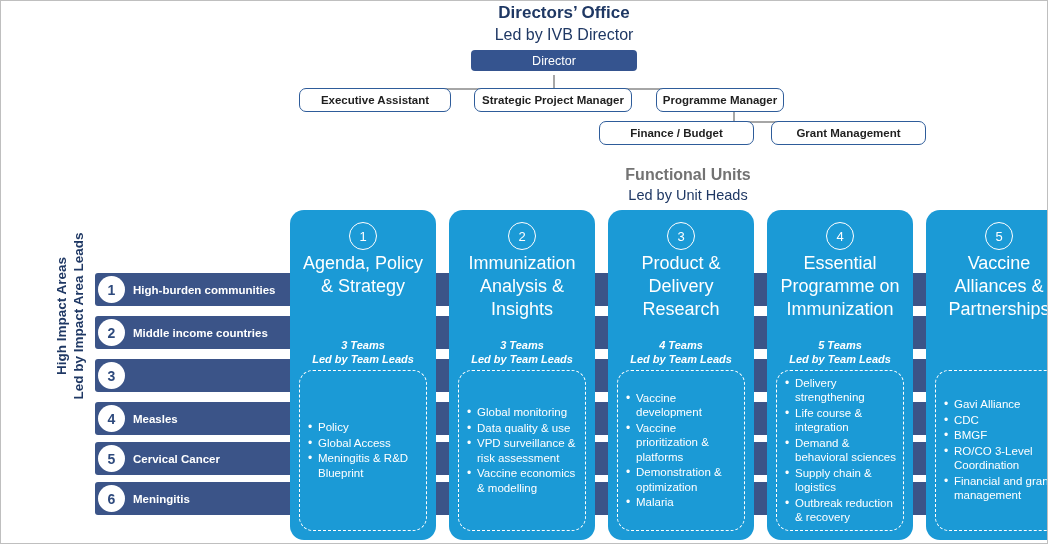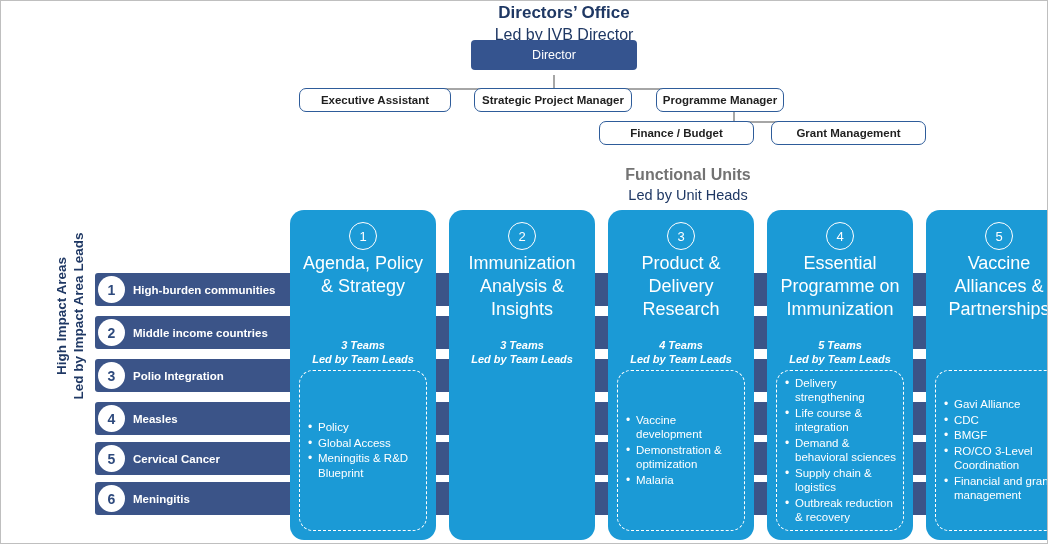--- a/index.html
+++ b/index.html
@@ -18,21 +18,21 @@
   
   .do-title{
     position:absolute;left:0;top:2px;width:1048px;text-align:center;
     font-size:17px;font-weight:bold;color:#1F3864;letter-spacing:0px;
   }
   .do-sub{
     position:absolute;left:0;top:25px;width:1048px;text-align:center;
     font-size:16px;font-weight:normal;color:#1F3864;
   }
   .director-box{
-    position:absolute;left:431px;top:39px;width:166px;height:30px;
+    position:absolute;left:431px;top:49px;width:166px;height:21px;
     background:#35548F;border-radius:4px;
     color:#ffffff;font-size:12.5px;
     display:flex;align-items:center;justify-content:center;
   }
   .wbox{
     position:absolute;height:24px;
     background:#ffffff;border:1.2px solid #2E5C9A;border-radius:7px;
     color:#1F1F1F;font-size:11.5px;font-weight:bold;
     display:flex;align-items:center;justify-content:center;
     box-sizing:border-box;
@@ -151,21 +151,20 @@
       <div class="bar" style="top: 272px; width: 980px;">
         <div class="num">1</div>
         <div class="txt">High-burden communities</div>
       </div>
       <div class="bar" style="top: 315px; width: 980px;">
         <div class="num">2</div>
         <div class="txt">Middle income countries</div>
       </div>
       <div class="bar" style="top: 358px; width: 980px;">
         <div class="num">3</div>
-        <div class="txt">Polio Integration</div>
       </div>
       <div class="bar" style="top: 401px; width: 980px;">
         <div class="num">4</div>
         <div class="txt">Measles</div>
       </div>
       <div class="bar" style="top: 441px; width: 980px;">
         <div class="num">5</div>
         <div class="txt">Cervical Cancer</div>
       </div>
       <div class="bar" style="top: 481px; width: 980px;">
@@ -195,31 +194,40 @@
           </ul>
         </div>
       </div>
       <div class="col" style="left: 409px;">
         <div class="badge">2</div>
         <div class="ctitle">Immunization Analysis &amp; Insights</div>
         <div class="teams">
           <div>3 Teams</div>
           <div>Led by Team Leads</div>
         </div>
+        <div class="inner">
+          <ul>
+            <li>Global monitoring</li>
+            <li>Data quality &amp; use</li>
+            <li>VPD surveillance &amp; risk assessment</li>
+            <li>Vaccine economics &amp; modelling</li>
+          </ul>
+        </div>
       </div>
       <div class="col" style="left: 568px;">
         <div class="badge">3</div>
         <div class="ctitle">Product &amp; Delivery Research</div>
         <div class="teams">
           <div>4 Teams</div>
           <div>Led by Team Leads</div>
         </div>
         <div class="inner">
           <ul>
             <li>Vaccine development</li>
+            <li>Vaccine prioritization &amp; platforms</li>
             <li>Demonstration &amp; optimization</li>
             <li>Malaria</li>
           </ul>
         </div>
       </div>
       <div class="col" style="left: 727px;">
         <div class="badge">4</div>
         <div class="ctitle">Essential Programme on Immunization</div>
         <div class="teams">
           <div>5 Teams</div>

